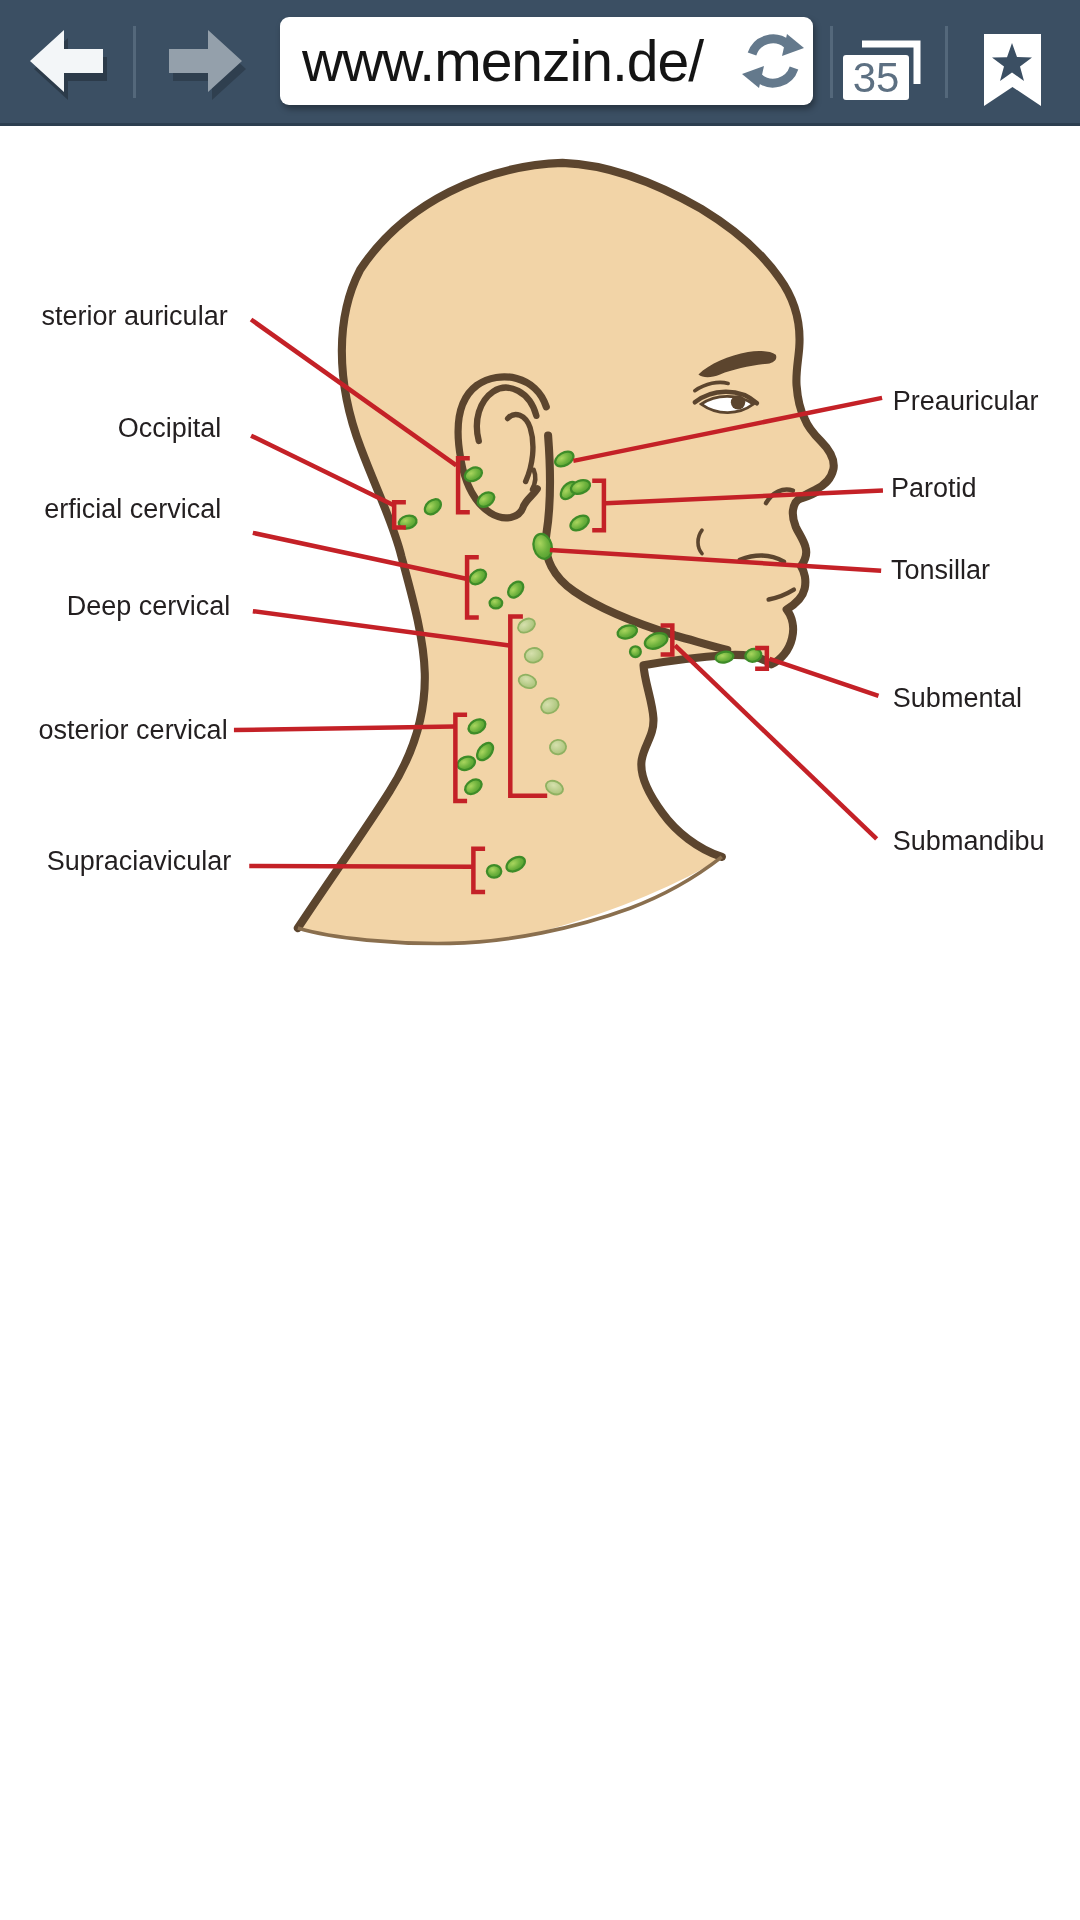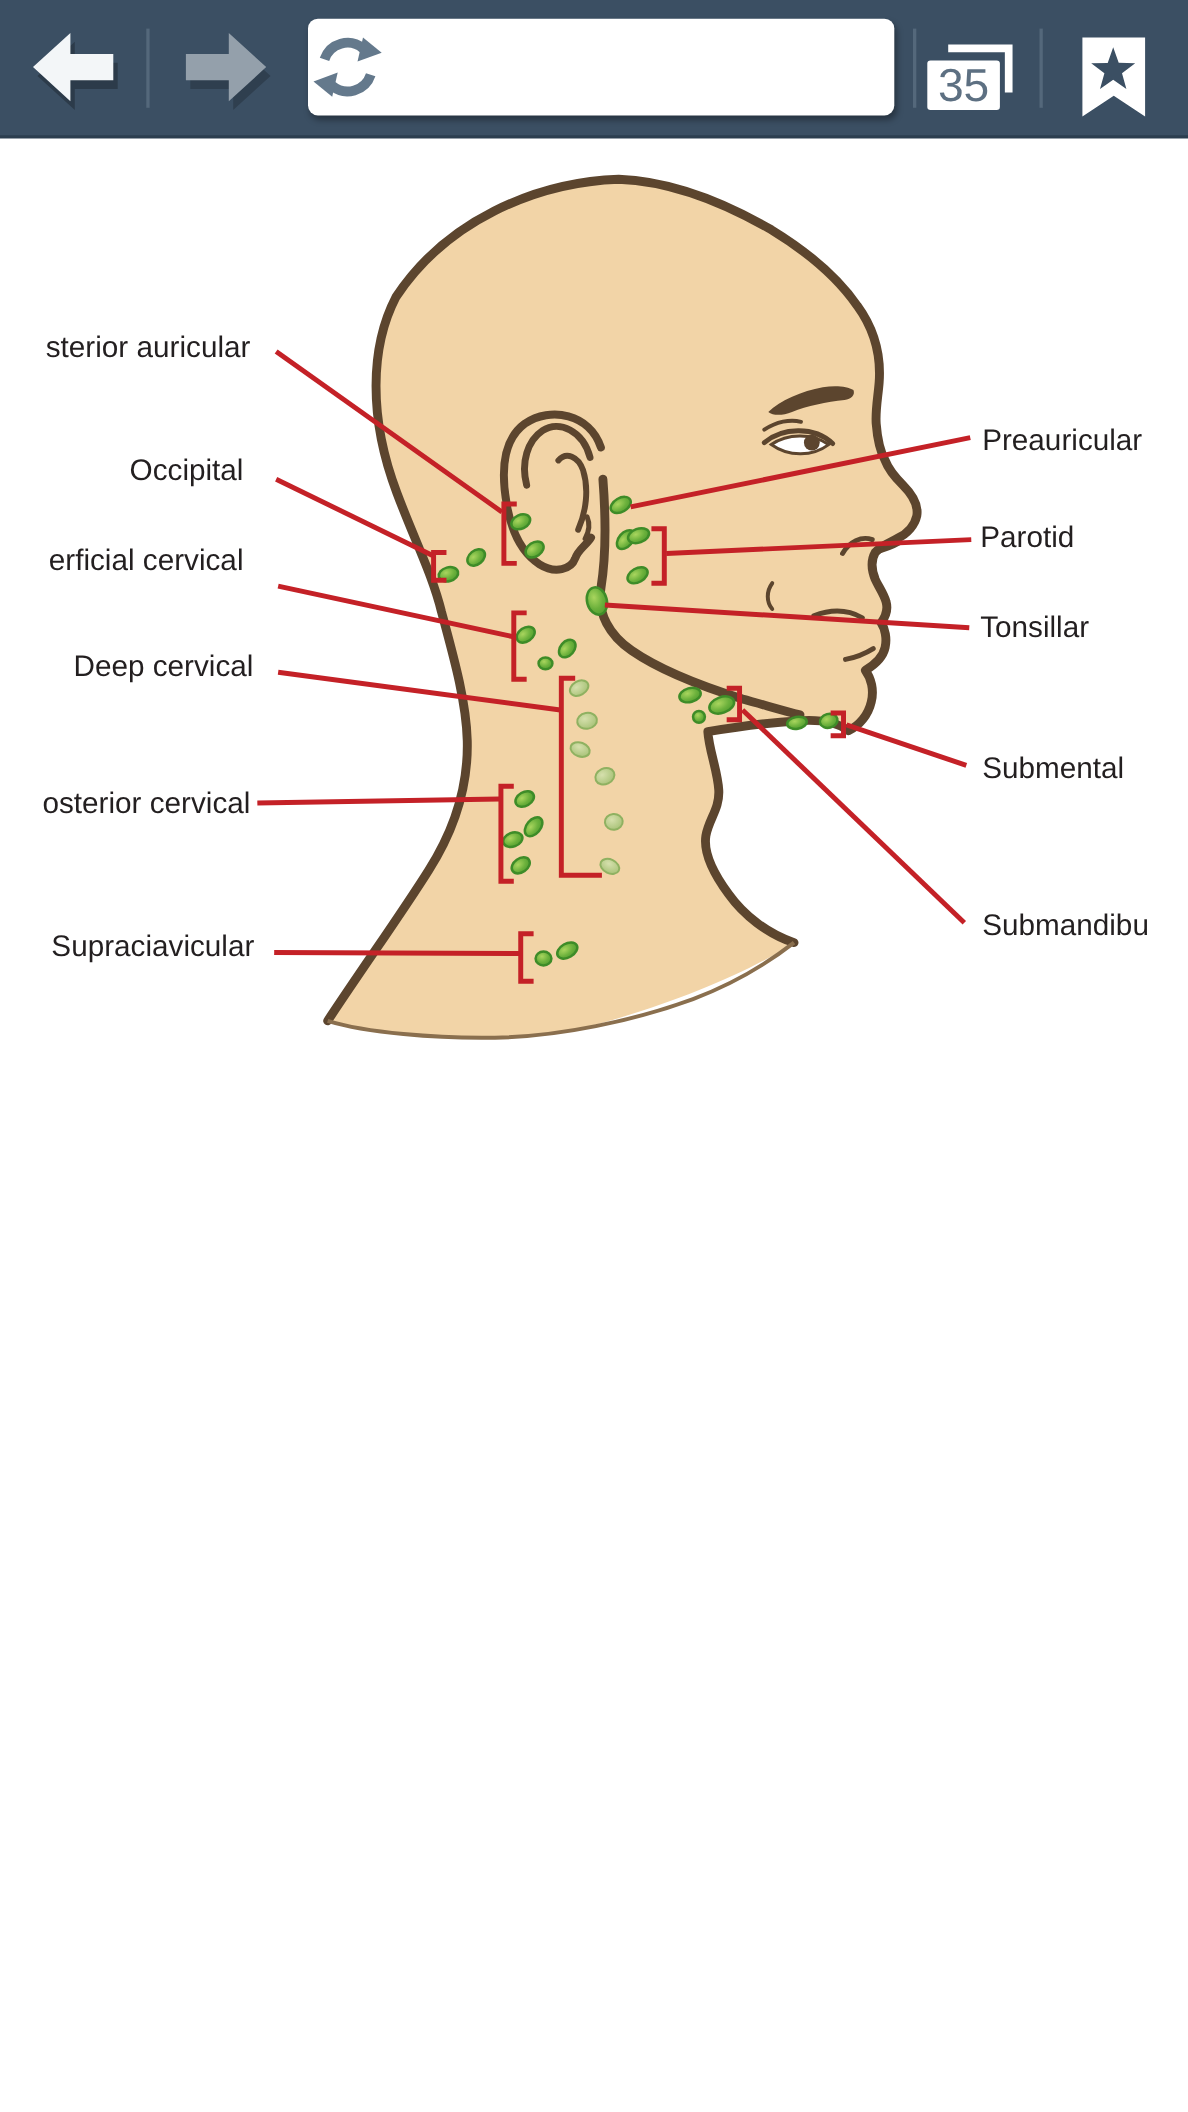--- a/index.html
+++ b/index.html
@@ -38,20 +38,21 @@
     <div class="tb-divider" style="left:133px;"></div>
 
     <div class="nav-btn" style="left:140px;">
       <svg width="130" height="123" viewBox="130 0 130 123">
         <polygon points="234,65 200,34 200,53 161,53 161,77 200,77 200,96" fill="rgba(0,0,0,0.2)" transform="translate(2,4)"></polygon>
         <polygon points="232,61 198,30 198,49 159,49 159,73 198,73 198,92" fill="#94a0ab"></polygon>
       </svg>
     </div>
 
     <div class="url-field">
+      <span class="url-text">www.menzin.de/</span>
       <div class="refresh-btn">
         <svg width="76" height="88" viewBox="0 0 76 88">
           <g transform="translate(36,44)">
             <path d="M -21 -7 A 22 22 0 0 1 14 -17" stroke="#64798c" stroke-width="9" fill="none"></path>
             <polygon points="14,-27 31,-13 9,-5" fill="#64798c"></polygon>
             <path d="M 21 7 A 22 22 0 0 1 -14 17" stroke="#64798c" stroke-width="9" fill="none"></path>
             <polygon points="-14,27 -31,13 -9,5" fill="#64798c"></polygon>
           </g>
         </svg>
       </div>

